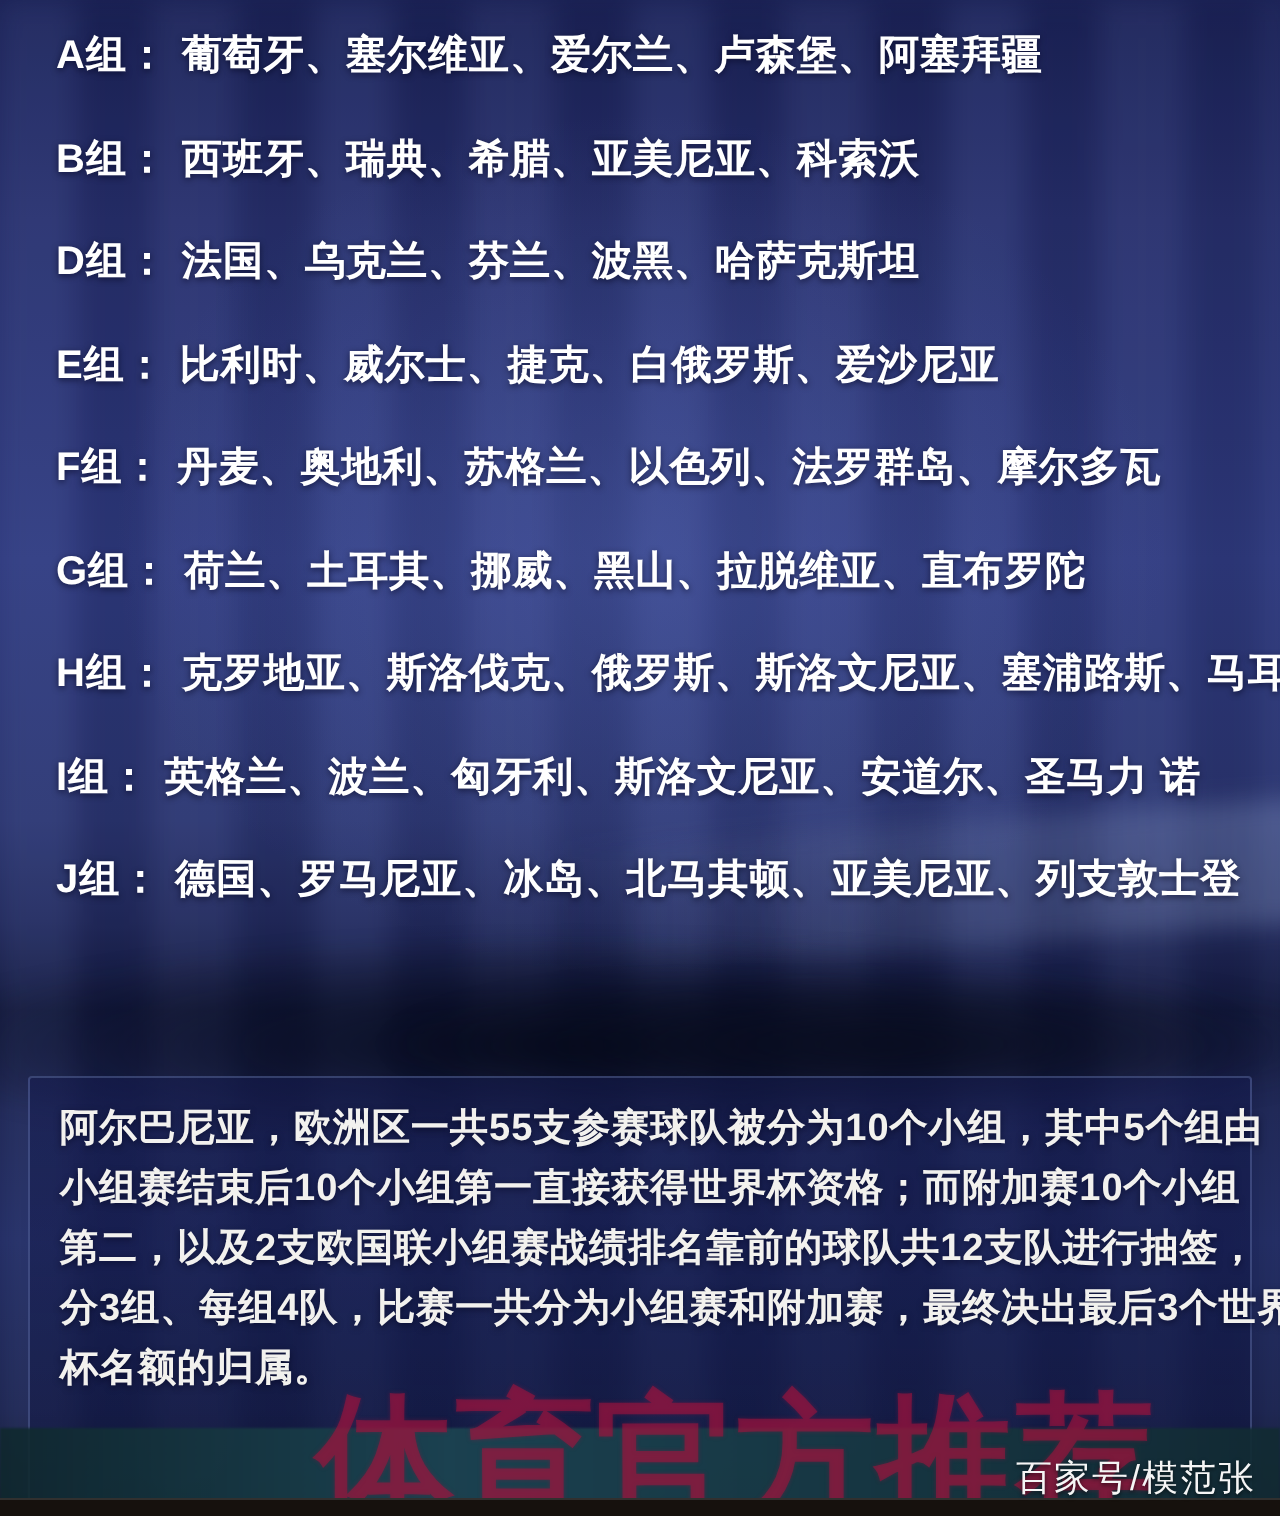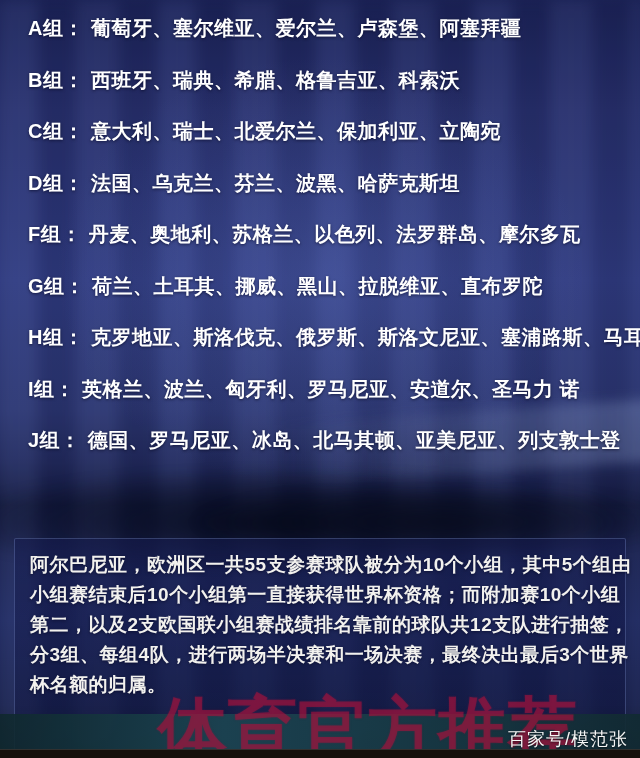--- a/index.html
+++ b/index.html
@@ -115,54 +115,54 @@
   <div class="center-glow"></div>
   <div class="wedge"></div>
   <div class="silhouette"></div>
   <div class="silhouette2"></div>
 
   <div class="groups">
     <div class="group-row">
       <span class="glabel">A组：</span><span class="gteams">葡萄牙、塞尔维亚、爱尔兰、卢森堡、阿塞拜疆</span>
     </div>
     <div class="group-row">
-      <span class="glabel">B组：</span><span class="gteams">西班牙、瑞典、希腊、格鲁吉亚、科索沃</span>
-    </div>
-    <div class="group-row">
-      <span class="glabel">C组：</span><span class="gteams">意大利、瑞士、北爱尔兰、保加利亚、立陶宛</span>
+      <span class="glabel">B组：</span><span class="gteams">西班牙、瑞典、希腊、亚美尼亚、科索沃</span>
     </div>
     <div class="group-row">
       <span class="glabel">D组：</span><span class="gteams">法国、乌克兰、芬兰、波黑、哈萨克斯坦</span>
+    </div>
+    <div class="group-row">
+      <span class="glabel">E组：</span><span class="gteams">比利时、威尔士、捷克、白俄罗斯、爱沙尼亚</span>
     </div>
     <div class="group-row">
       <span class="glabel">F组：</span><span class="gteams">丹麦、奥地利、苏格兰、以色列、法罗群岛、摩尔多瓦</span>
     </div>
     <div class="group-row">
       <span class="glabel">G组：</span><span class="gteams">荷兰、土耳其、挪威、黑山、拉脱维亚、直布罗陀</span>
     </div>
     <div class="group-row">
       <span class="glabel">H组：</span><span class="gteams">克罗地亚、斯洛伐克、俄罗斯、斯洛文尼亚、塞浦路斯、马耳他</span>
     </div>
     <div class="group-row">
-      <span class="glabel">I组：</span><span class="gteams">英格兰、波兰、匈牙利、罗马尼亚、安道尔、圣马力 诺</span>
+      <span class="glabel">I组：</span><span class="gteams">英格兰、波兰、匈牙利、斯洛文尼亚、安道尔、圣马力 诺</span>
     </div>
     <div class="group-row">
       <span class="glabel">J组：</span><span class="gteams">德国、罗马尼亚、冰岛、北马其顿、亚美尼亚、列支敦士登</span>
     </div>
   </div>
 
   <div class="panel"></div>
   <div class="teal-strip"></div>
 
   <div class="watermark">体育官方推荐</div>
 
   <div class="summary">
     <div class="summary-line">阿尔巴尼亚，欧洲区一共55支参赛球队被分为10个小组，其中5个组由</div>
     <div class="summary-line">小组赛结束后10个小组第一直接获得世界杯资格；而附加赛10个小组</div>
     <div class="summary-line">第二，以及2支欧国联小组赛战绩排名靠前的球队共12支队进行抽签，</div>
-    <div class="summary-line">分3组、每组4队，进行两场半决赛和一场决赛，最终决出最后3个世界</div>
+    <div class="summary-line">分3组、每组4队，比赛一共分为小组赛和附加赛，最终决出最后3个世界</div>
     <div class="summary-line">杯名额的归属。</div>
   </div>
 
   <div class="bottom-strip"></div>
   <div class="credit">百家号/模范张</div>
 
 </div>
 
 </body></html>

